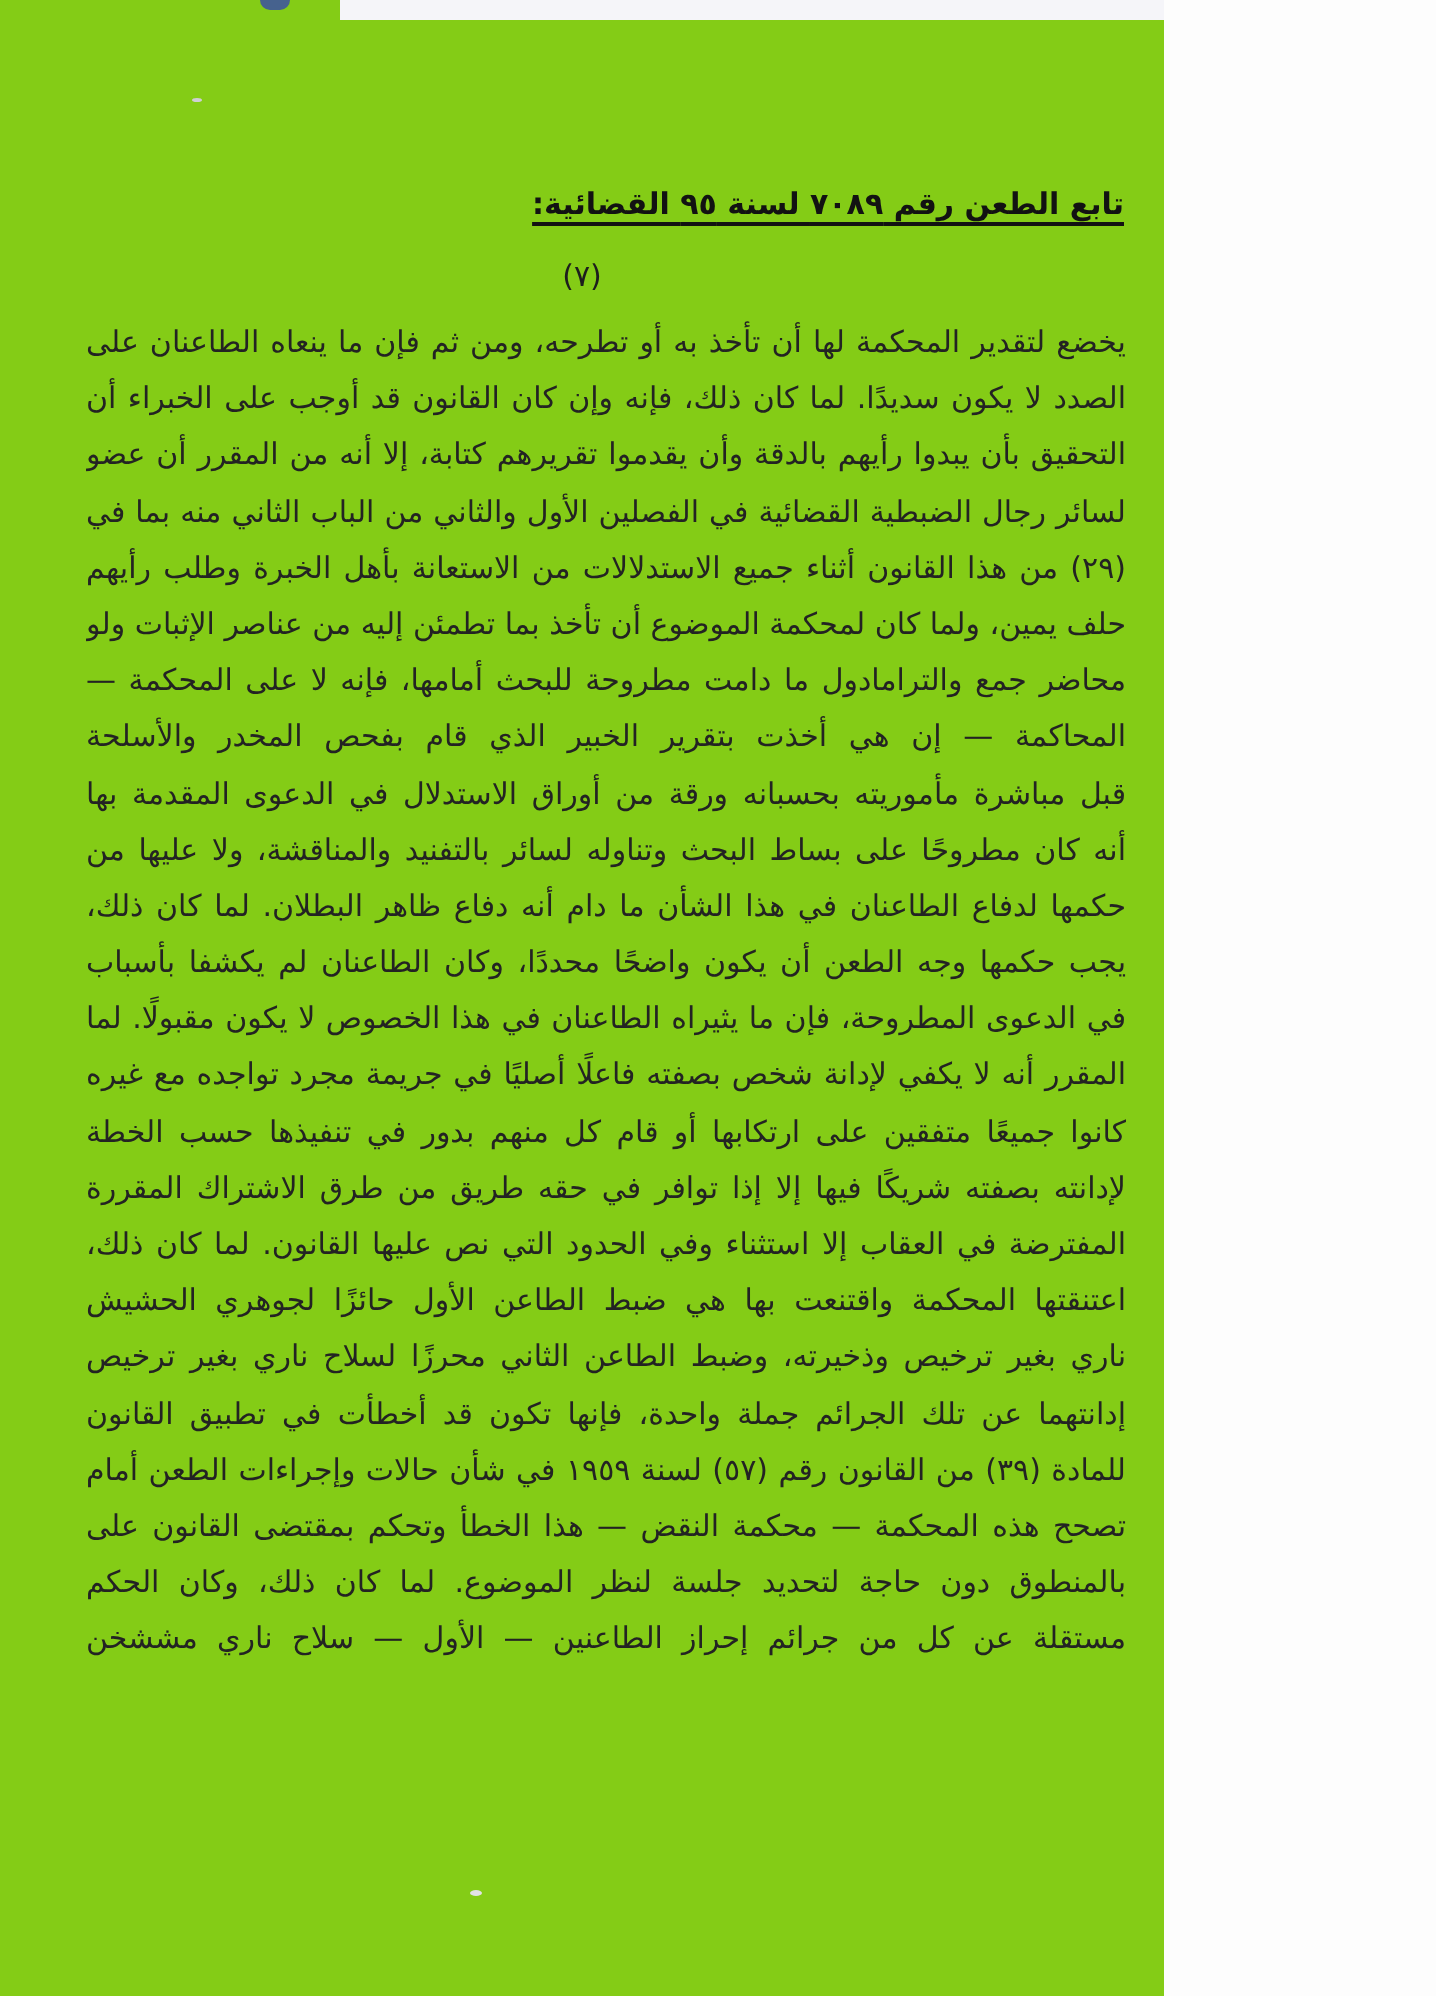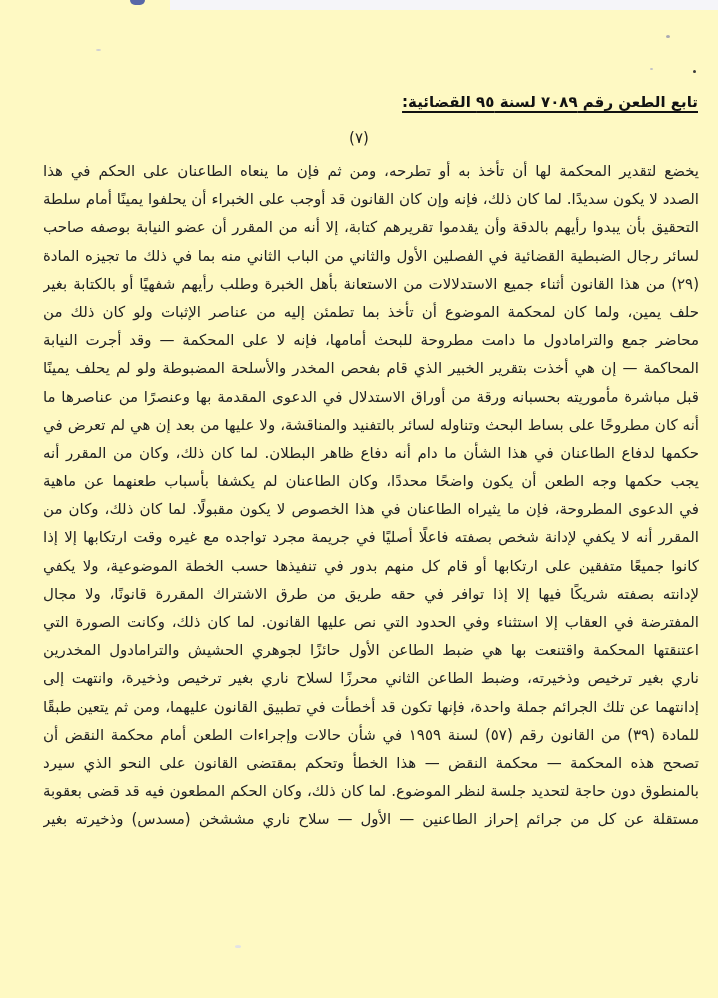--- a/index.html
+++ b/index.html
@@ -2,23 +2,23 @@
 <html lang="ar"><head>
 <meta charset="utf-8">
 <style>
   html, body {
     margin: 0;
     padding: 0;
     background: #fdfdfd;
   }
   .page {
     position: relative;
-    width: 718px;
+    width: 582px;
     height: 998px;
-    background: #fef9c3;
+    background: #84cc16;
     overflow: hidden;
     direction: rtl;
     font-family: "DejaVu Sans", sans-serif;
   }
   
   .top-band {
     position: absolute;
     top: 0; left: 170px; right: 0;
     height: 10px;
     background: #f5f5f9;

